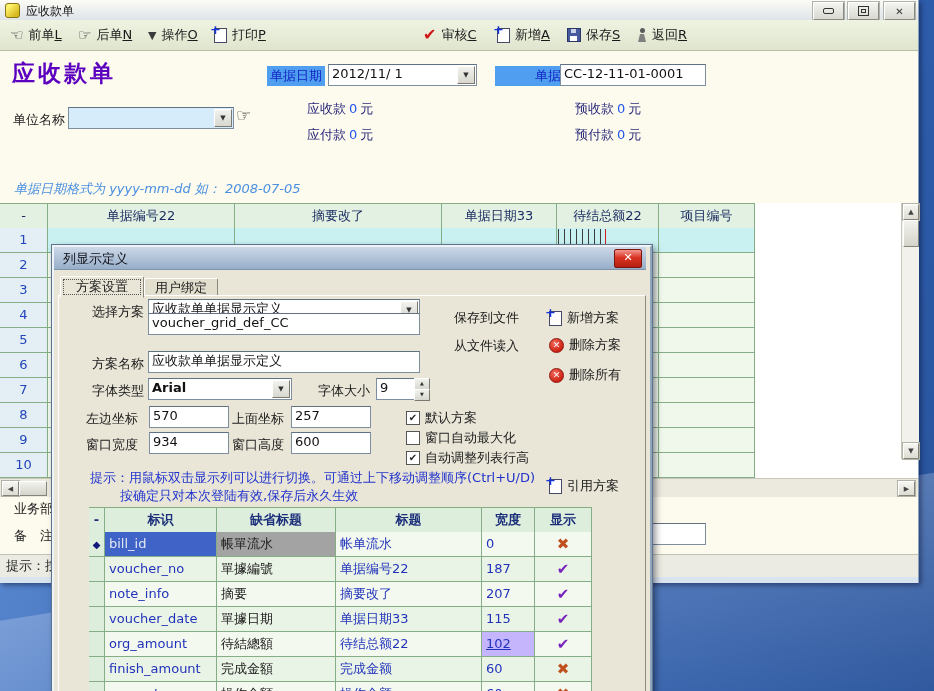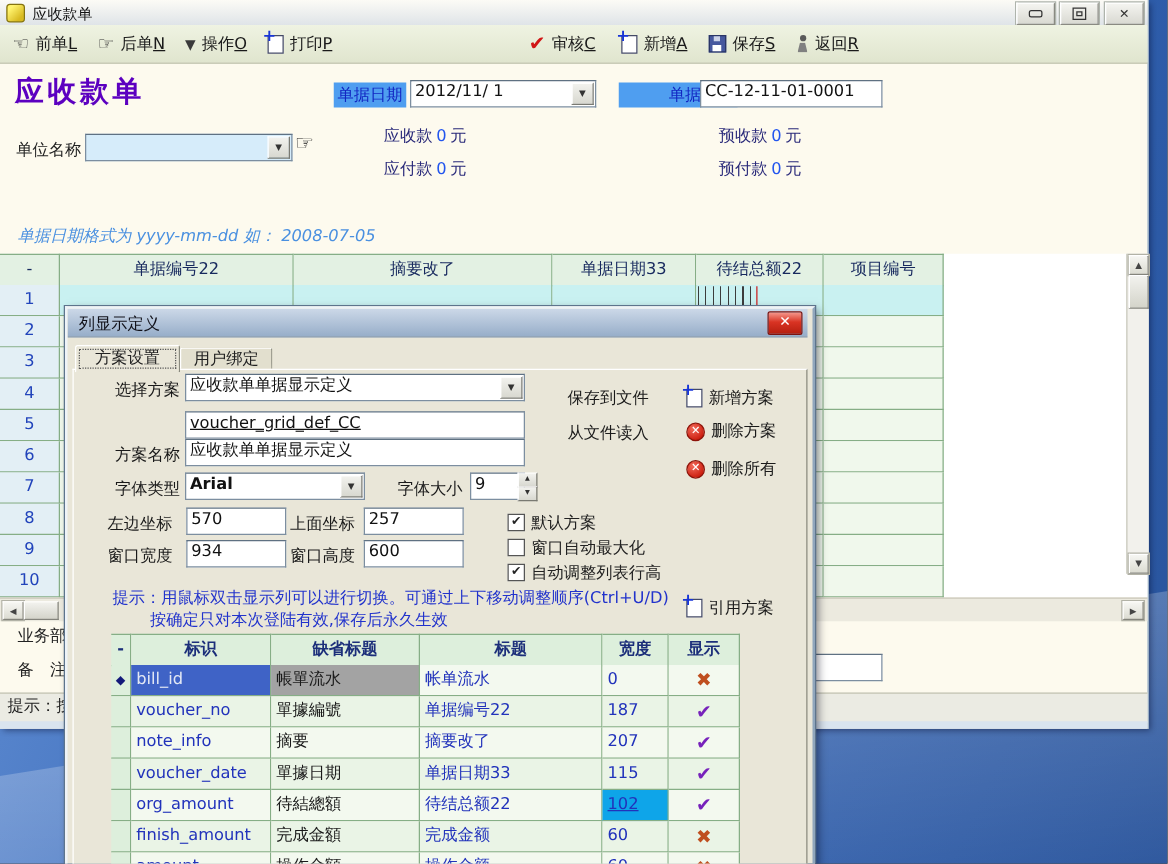--- a/index.html
+++ b/index.html
@@ -310,21 +310,21 @@
     <div class="tab active" style="left:6px;top:29px;width:82px;">方案设置</div>
     <div class="tab inactive" style="left:90px;width:72px;">用户绑定</div>
     <div class="abs tabpage"></div>
 
     <div class="dlbl" style="left:38px;top:56px;">选择方案</div>
     <div class="abs tbx" style="left:94px;top:52px;width:264px;height:20px;">
       <span>应收款单单据显示定义</span>
       <span class="combo-btn">▼</span>
     </div>
 
-    <div class="abs tbx" style="left:94px;top:82px;width:264px;height:20px;text-decoration:underline;">voucher_grid_def_CC</div>
+    <div class="abs tbx" style="left:94px;top:66px;width:264px;height:20px;">voucher_grid_def_CC</div>
 
     <div class="dlbl" style="left:38px;top:108px;">方案名称</div>
     <div class="abs tbx" style="left:94px;top:104px;width:264px;height:20px;">应收款单单据显示定义</div>
 
     <div class="dlbl" style="left:38px;top:135px;">字体类型</div>
     <div class="abs tbx" style="left:94px;top:131px;width:136px;height:20px;font-weight:bold;">
       <span>Arial</span>
       <span class="combo-btn">▼</span>
     </div>
     <div class="dlbl" style="left:264px;top:135px;">字体大小</div>
@@ -410,21 +410,21 @@
         <div class="dtcell dtsel" style="left: 35px; top: 360px; width: 15px; height: 24px; background: rgb(221, 239, 220);"></div>
         <div class="dtcell dtid" style="left: 51px; top: 360px; width: 103px; height: 24px; background: rgb(234, 244, 230);">voucher_date</div>
         <div class="dtcell dtdef" style="left: 163px; top: 360px; width: 110px; height: 24px; background: rgb(234, 244, 230);">單據日期</div>
         <div class="dtcell dttitle" style="left: 282px; top: 360px; width: 137px; height: 24px; background: rgb(234, 244, 230);">单据日期33</div>
         <div class="dtcell dtw" style="left: 428px; top: 360px; width: 44px; height: 24px; background: rgb(234, 244, 230);">115</div>
         <div class="dtcell dtvis" style="left: 481px; top: 360px; width: 56px; height: 24px; background: rgb(234, 244, 230);"><span class="yes">✔</span></div>
         <div class="dtcell dtsel" style="left: 35px; top: 385px; width: 15px; height: 24px; background: rgb(221, 239, 220);"></div>
         <div class="dtcell dtid" style="left: 51px; top: 385px; width: 103px; height: 24px; background: rgb(243, 249, 239);">org_amount</div>
         <div class="dtcell dtdef" style="left: 163px; top: 385px; width: 110px; height: 24px; background: rgb(243, 249, 239);">待結總額</div>
         <div class="dtcell dttitle" style="left: 282px; top: 385px; width: 137px; height: 24px; background: rgb(243, 249, 239);">待结总额22</div>
-        <div class="dtcell dtw" style="left: 428px; top: 385px; width: 44px; height: 24px; background: #0ea5e9; text-decoration: underline;">102</div>
+        <div class="dtcell dtw" style="left: 428px; top: 385px; width: 44px; height: 24px; background: #c4b5fd; text-decoration: underline;">102</div>
         <div class="dtcell dtvis" style="left: 481px; top: 385px; width: 56px; height: 24px; background: rgb(243, 249, 239);"><span class="yes">✔</span></div>
         <div class="dtcell dtsel" style="left: 35px; top: 410px; width: 15px; height: 24px; background: rgb(221, 239, 220);"></div>
         <div class="dtcell dtid" style="left: 51px; top: 410px; width: 103px; height: 24px; background: rgb(234, 244, 230);">finish_amount</div>
         <div class="dtcell dtdef" style="left: 163px; top: 410px; width: 110px; height: 24px; background: rgb(234, 244, 230);">完成金額</div>
         <div class="dtcell dttitle" style="left: 282px; top: 410px; width: 137px; height: 24px; background: rgb(234, 244, 230);">完成金额</div>
         <div class="dtcell dtw" style="left: 428px; top: 410px; width: 44px; height: 24px; background: rgb(234, 244, 230);">60</div>
         <div class="dtcell dtvis" style="left: 481px; top: 410px; width: 56px; height: 24px; background: rgb(234, 244, 230);"><span class="no">✖</span></div>
         <div class="dtcell dtsel" style="left: 35px; top: 435px; width: 15px; height: 24px; background: rgb(221, 239, 220);"></div>
         <div class="dtcell dtid" style="left: 51px; top: 435px; width: 103px; height: 24px; background: rgb(243, 249, 239);">amount</div>
         <div class="dtcell dtdef" style="left: 163px; top: 435px; width: 110px; height: 24px; background: rgb(243, 249, 239);">操作金額</div>

